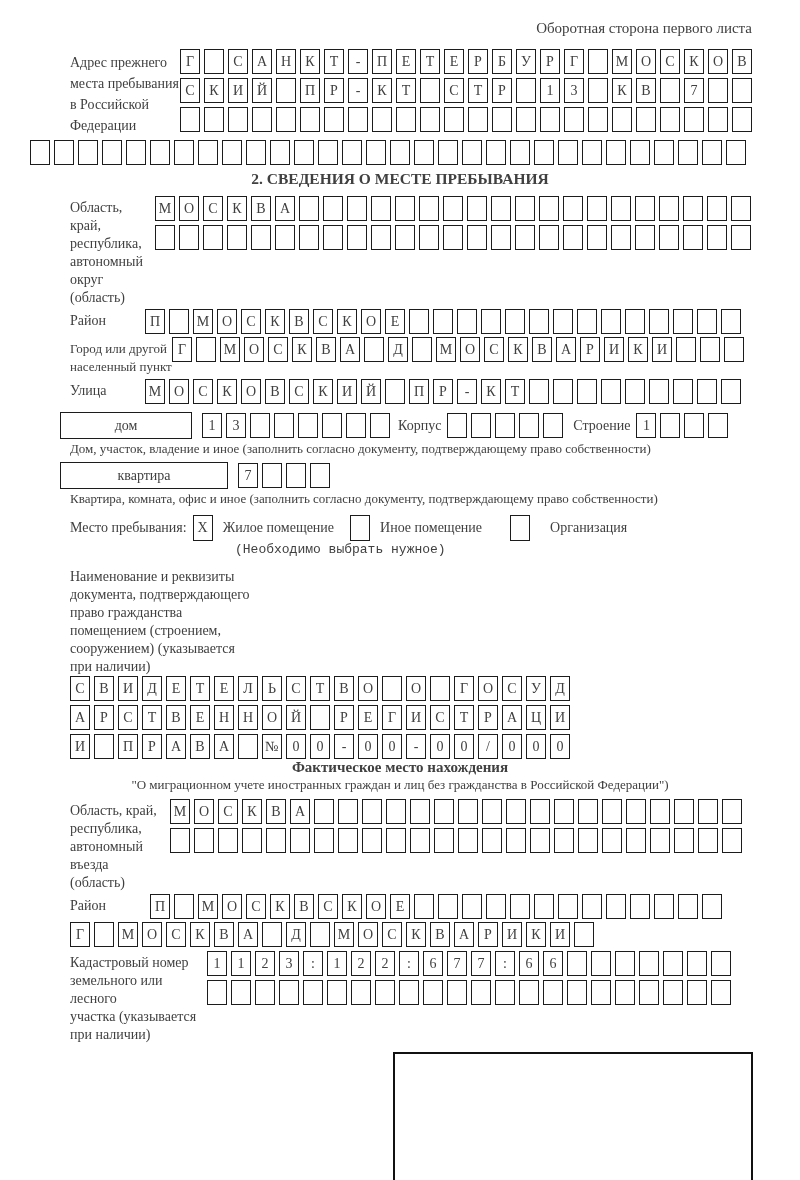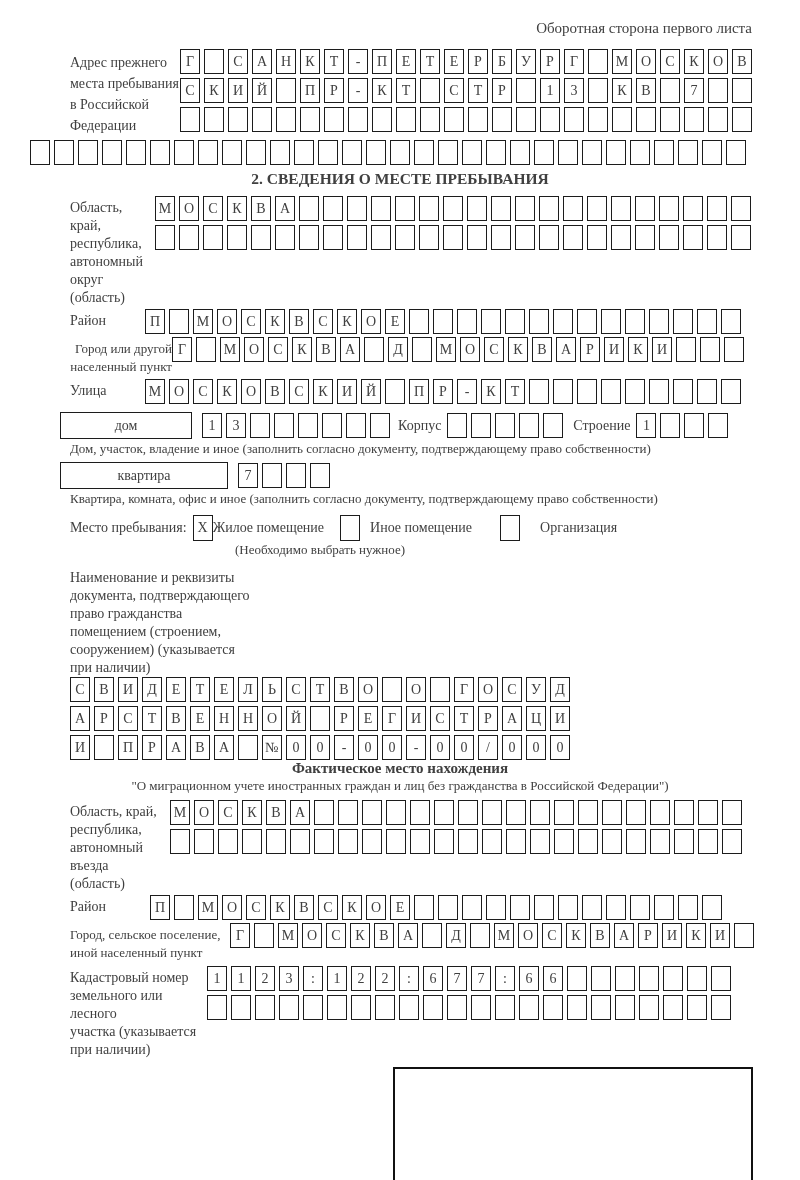--- a/index.html
+++ b/index.html
@@ -259,21 +259,21 @@
         <span class="cell"></span>
         <span class="cell"></span>
         <span class="cell"></span>
         <span class="cell"></span>
         <span class="cell"></span>
         <span class="cell"></span>
       </div>
   </div>
 
   <div class="fblock" style="margin:3px 0 0 70px;">
-    <div class="labcol" style="width:102px;font-size:13px;text-align:right;">
+    <div class="labcol" style="width:102px;font-size:13px;">
       <div class="lab" style="font-size:13px;">Город или другой</div>
       <div class="lab" style="font-size:13px;">населенный пункт</div>
     </div>
     <div class="cellrow">
         <span class="cell">Г</span>
         <span class="cell"></span>
         <span class="cell">М</span>
         <span class="cell">О</span>
         <span class="cell">С</span>
         <span class="cell">К</span>
@@ -366,27 +366,27 @@
         <span class="cell"></span>
         <span class="cell"></span>
         <span class="cell"></span>
       </div>
   </div>
   <div class="smallnote" style="margin:2px 0 0 70px;">Квартира, комната, офис и иное (заполнить согласно документу, подтверждающему право собственности)</div>
 
   <div class="inlinerow" style="margin:8px 0 0 70px;">
     <div class="lab">Место пребывания:</div>
     <div class="chk" style="margin-left:6px;">X</div>
-    <div class="lab" style="">Жилое помещение</div>
+    <div class="lab" style="margin-left:10px;">Жилое помещение</div>
     <div class="chk" style="margin-left:16px;"></div>
     <div class="lab" style="margin-left:10px;">Иное помещение</div>
     <div class="chk" style="margin-left:28px;"></div>
     <div class="lab" style="margin-left:20px;">Организация</div>
   </div>
-  <div class="smallnote" style="margin:1px 0 0 235px;">(Необходимо выбрать нужное)</div>
+  <div class="smallnote" style="margin:1px 0 0 235px;font-family:Liberation Mono, monospace;">(Необходимо выбрать нужное)</div>
 
   <div class="fblock" style="margin:8px 0 0 70px;flex-direction:column;">
     <div class="labcol" style="width:180px;">
       <div class="lab">Наименование и реквизиты</div>
       <div class="lab">документа, подтверждающего</div>
       <div class="lab">право гражданства</div>
       <div class="lab">помещением (строением,</div>
       <div class="lab">сооружением) (указывается</div>
       <div class="lab">при наличии)</div>
     </div>
@@ -553,24 +553,20 @@
         <span class="cell"></span>
         <span class="cell"></span>
         <span class="cell"></span>
         <span class="cell"></span>
         <span class="cell"></span>
         <span class="cell"></span>
       </div>
   </div>
 
   <div class="fblock" style="margin:3px 0 0 70px;">
-    <div class="labcol" style="width:160px;font-size:13px;">
-      <div class="lab" style="font-size:13px;">Город, сельское поселение,</div>
-      <div class="lab" style="font-size:13px;">иной населенный пункт</div>
-    </div>
     <div class="cellrow">
         <span class="cell">Г</span>
         <span class="cell"></span>
         <span class="cell">М</span>
         <span class="cell">О</span>
         <span class="cell">С</span>
         <span class="cell">К</span>
         <span class="cell">В</span>
         <span class="cell">А</span>
         <span class="cell"></span>

